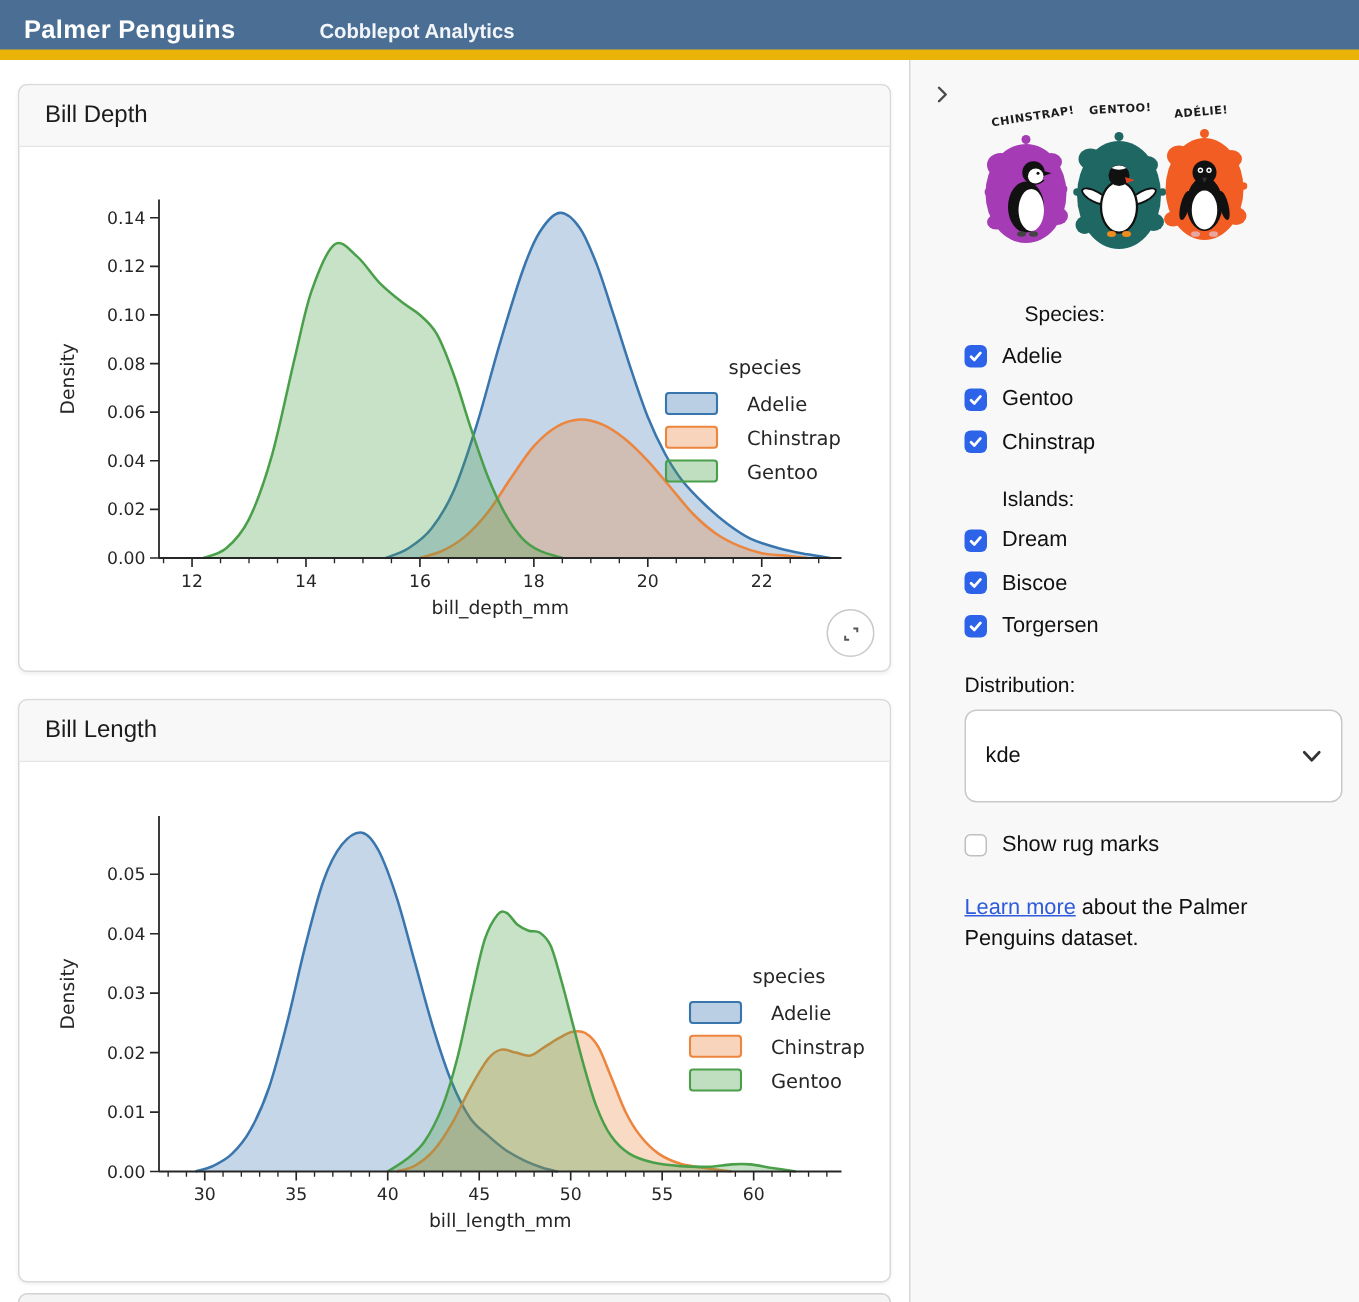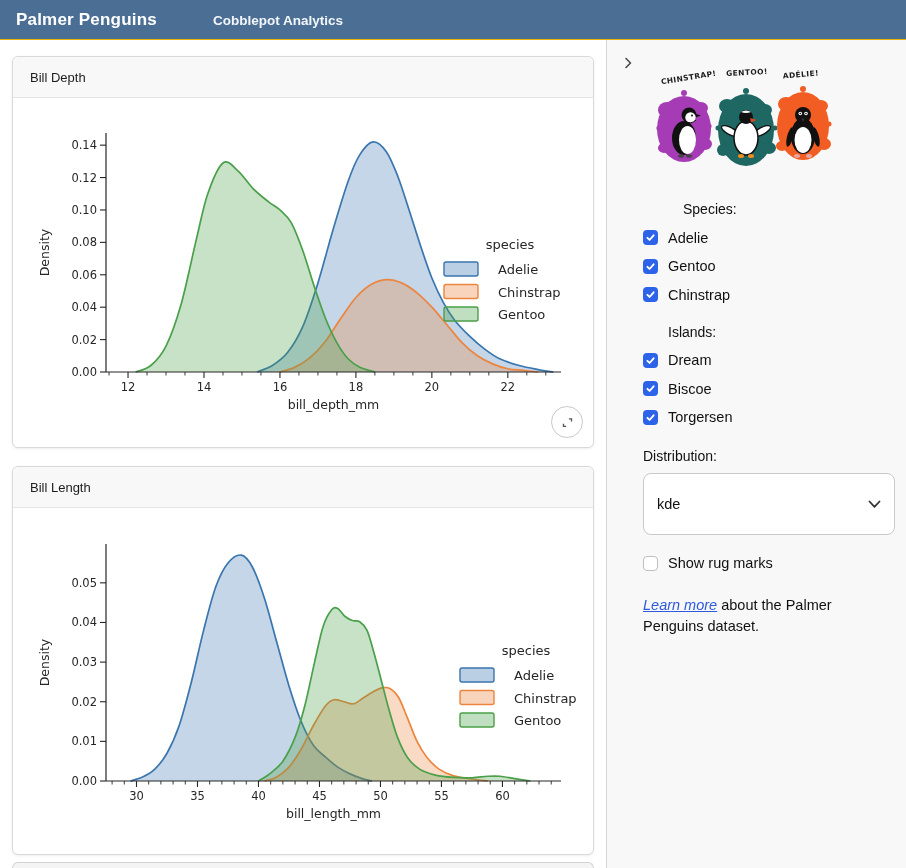--- a/index.html
+++ b/index.html
@@ -1,25 +1,25 @@
 <!DOCTYPE html>
 <html><head>
 <meta charset="utf-8">
 <style>
   html,body{margin:0;padding:0;}
   body{width:906px;height:868px;overflow:hidden;background:#fff;font-family:"Liberation Sans",sans-serif;}
-  .topbar{height:40px;background:#4b6f94;border-bottom:1px solid #eab308;display:flex;align-items:baseline;gap:12px;padding:0 16px;box-sizing:border-box;}
+  .topbar{height:40px;background:#4b6f94;border-bottom:7px solid #eab308;display:flex;align-items:baseline;gap:12px;padding:0 16px;box-sizing:border-box;}
   .topbar .title{color:#fff;font-size:17px;font-weight:700;letter-spacing:.2px;line-height:39px;}
   .topbar .subtitle{color:#f2f6fa;font-size:13.5px;font-weight:600;margin-left:44px;}
   .layout{display:flex;height:828px;}
   .main{width:606px;position:relative;background:#fff;flex:none;}
   .card{position:absolute;left:12px;width:582px;background:#fff;border:1px solid #d9d9d9;border-radius:6px;box-shadow:0 1px 3px rgba(0,0,0,.07);box-sizing:border-box;}
   .card.depth{top:16px;height:392px;}
   .card.length{top:426px;height:389px;}
-  .card-header{height:40px;background:#f8f8f8;border-bottom:1px solid #e4e4e4;border-radius:6px 6px 0 0;display:flex;align-items:center;padding:0 17px;font-size:13px;color:#1c1c1c;}
+  .card-header{height:40px;background:#f8f8f8;border-bottom:1px solid #e4e4e4;border-radius:6px 6px 0 0;display:flex;align-items:center;padding:0 17px;font-size:16px;color:#1c1c1c;}
   .card-body{position:relative;}
   svg.chart{display:block;}
   svg.chart text{font-family:"DejaVu Sans",sans-serif;fill:#262626;}
   svg.chart .tick{font-size:11.5px;}
   svg.chart .axlabel{font-size:12.5px;}
   svg.chart .leg{font-size:13px;}
   svg.chart .legtitle{font-size:13px;}
   .expand-btn{position:absolute;right:10px;bottom:11px;width:32px;height:32px;border-radius:50%;border:1px solid #c9c9c9;background:#fff;display:flex;align-items:center;justify-content:center;cursor:pointer;padding:0;}
   .next-card-peek{position:absolute;left:12px;top:822px;width:582px;height:6px;background:#f4f4f4;border:1px solid #d2d2d2;border-bottom:none;border-radius:6px 6px 0 0;box-sizing:border-box;}
   .sidebar{flex:1;background:#f8f8f8;border-left:1px solid #d7d7d7;position:relative;box-sizing:border-box;}
@@ -32,21 +32,21 @@
   .lbl-islands{margin-top:21px;margin-left:25px;}
   .lbl-dist{margin-top:23px;}
   .check-row{display:flex;align-items:center;gap:10px;margin-top:12.5px;cursor:pointer;}
   .checkbox{width:15px;height:15px;border-radius:4px;flex:none;display:flex;align-items:center;justify-content:center;box-sizing:border-box;}
   .checkbox.checked{background:#2d63e9;}
   .checkbox.unchecked{background:#fff;border:1px solid #bfbfbf;}
   .check-label{font-size:14.5px;color:#111;}
   .select{margin-top:9px;height:36px;background:#fff;border:1px solid #c9c9c9;border-radius:8px;display:flex;align-items:center;justify-content:space-between;padding:12px 13px;font-size:14.5px;color:#111;cursor:pointer;}
   .rug-row{margin-top:20px;}
   .footer-text{margin:24px 15px 0 36px;font-size:14.5px;color:#111;line-height:21px;width:252px;}
-  .footer-text a{color:#2e5bdb;text-decoration:underline;font-style:italic;}
+  .footer-text a{color:#2e5bdb;text-decoration:underline;}
 </style>
 </head>
 <body>
 
 <div class="app">
   <header class="topbar">
     <span class="title">Palmer Penguins</span>
     <span class="subtitle">Cobblepot Analytics</span>
   </header>
 

